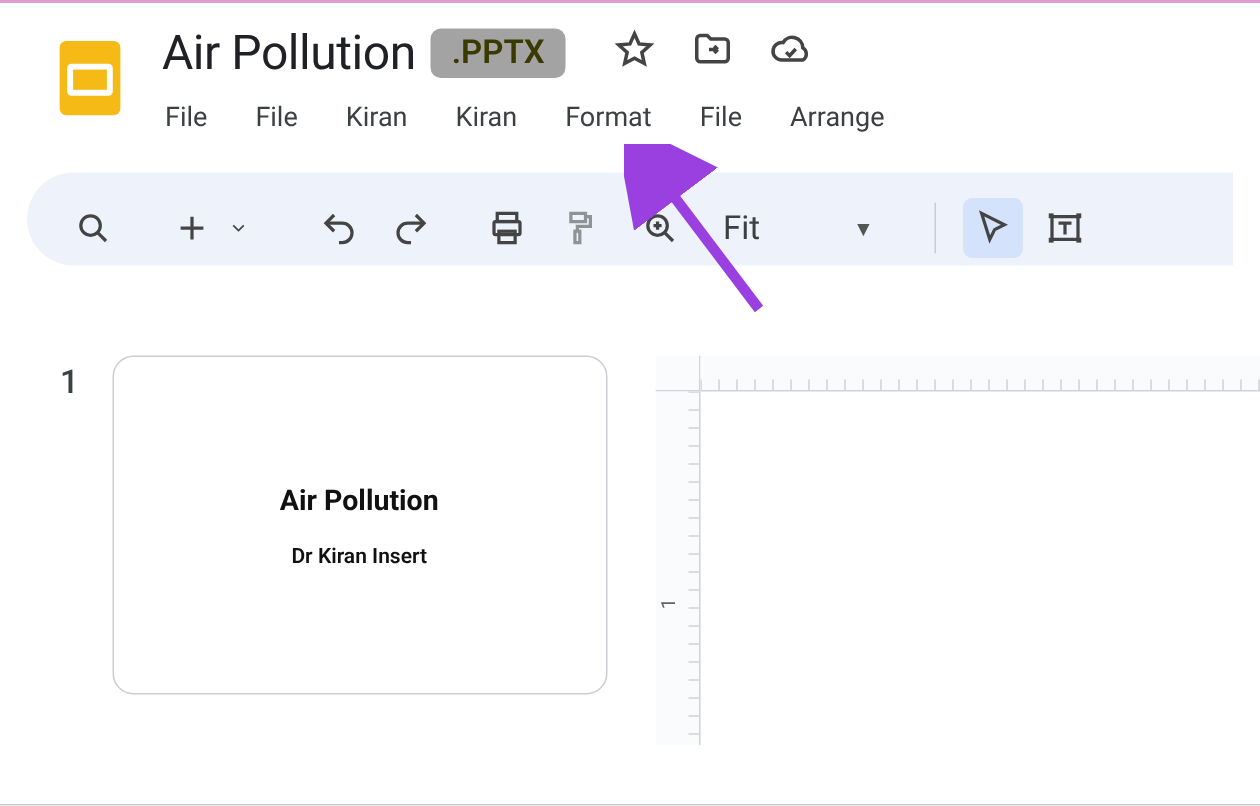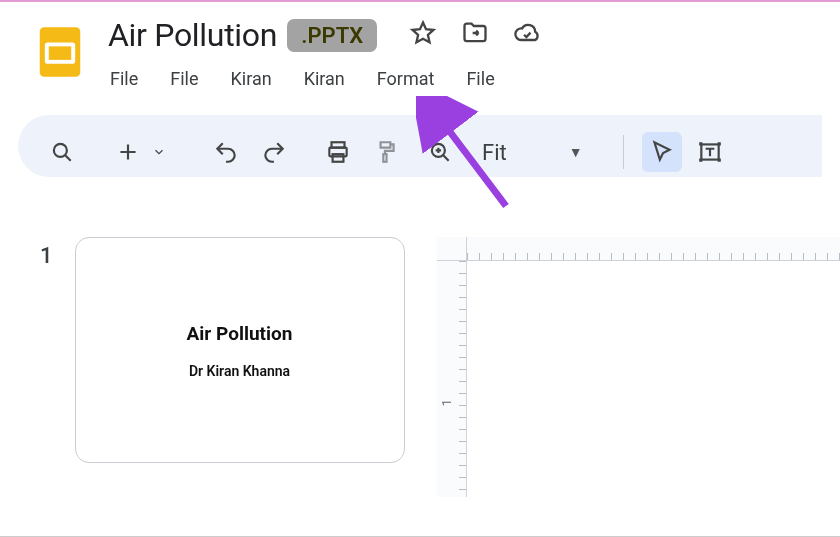--- a/index.html
+++ b/index.html
@@ -220,20 +220,21 @@
       </div>
     </div>
 
     <div class="menubar">
       <span>File</span>
       <span>File</span>
       <span>Kiran</span>
       <span>Kiran</span>
       <span>Format</span>
       <span>File</span>
+      <span>Arrange</span>
     </div>
   </div>
 </div>
 
 <div class="toolbar-wrap">
   <div class="tbtn">
     <svg viewBox="0 0 24 24">
         <circle cx="10.5" cy="10.5" r="6"></circle>
         <line x1="20" y1="20" x2="15" y2="15"></line>
       </svg>
@@ -318,21 +319,21 @@
         <rect x="19" y="18" width="3" height="3" fill="#444" stroke="none"></rect>
       </svg>
   </div>
 </div>
 
 <div class="workspace">
   <div class="slide-num">1</div>
 
   <div class="thumb">
     <div class="thumb-title">Air Pollution</div>
-    <div class="thumb-sub">Dr Kiran Khanna</div>
+    <div class="thumb-sub">Dr Kiran Insert</div>
   </div>
 
   <div class="ruler-area">
     <div class="corner-box"></div>
     <div class="h-ruler"></div>
     <div class="v-ruler">
       <span class="num" style="top:134px">1</span>
     </div>
   </div>
 </div>

